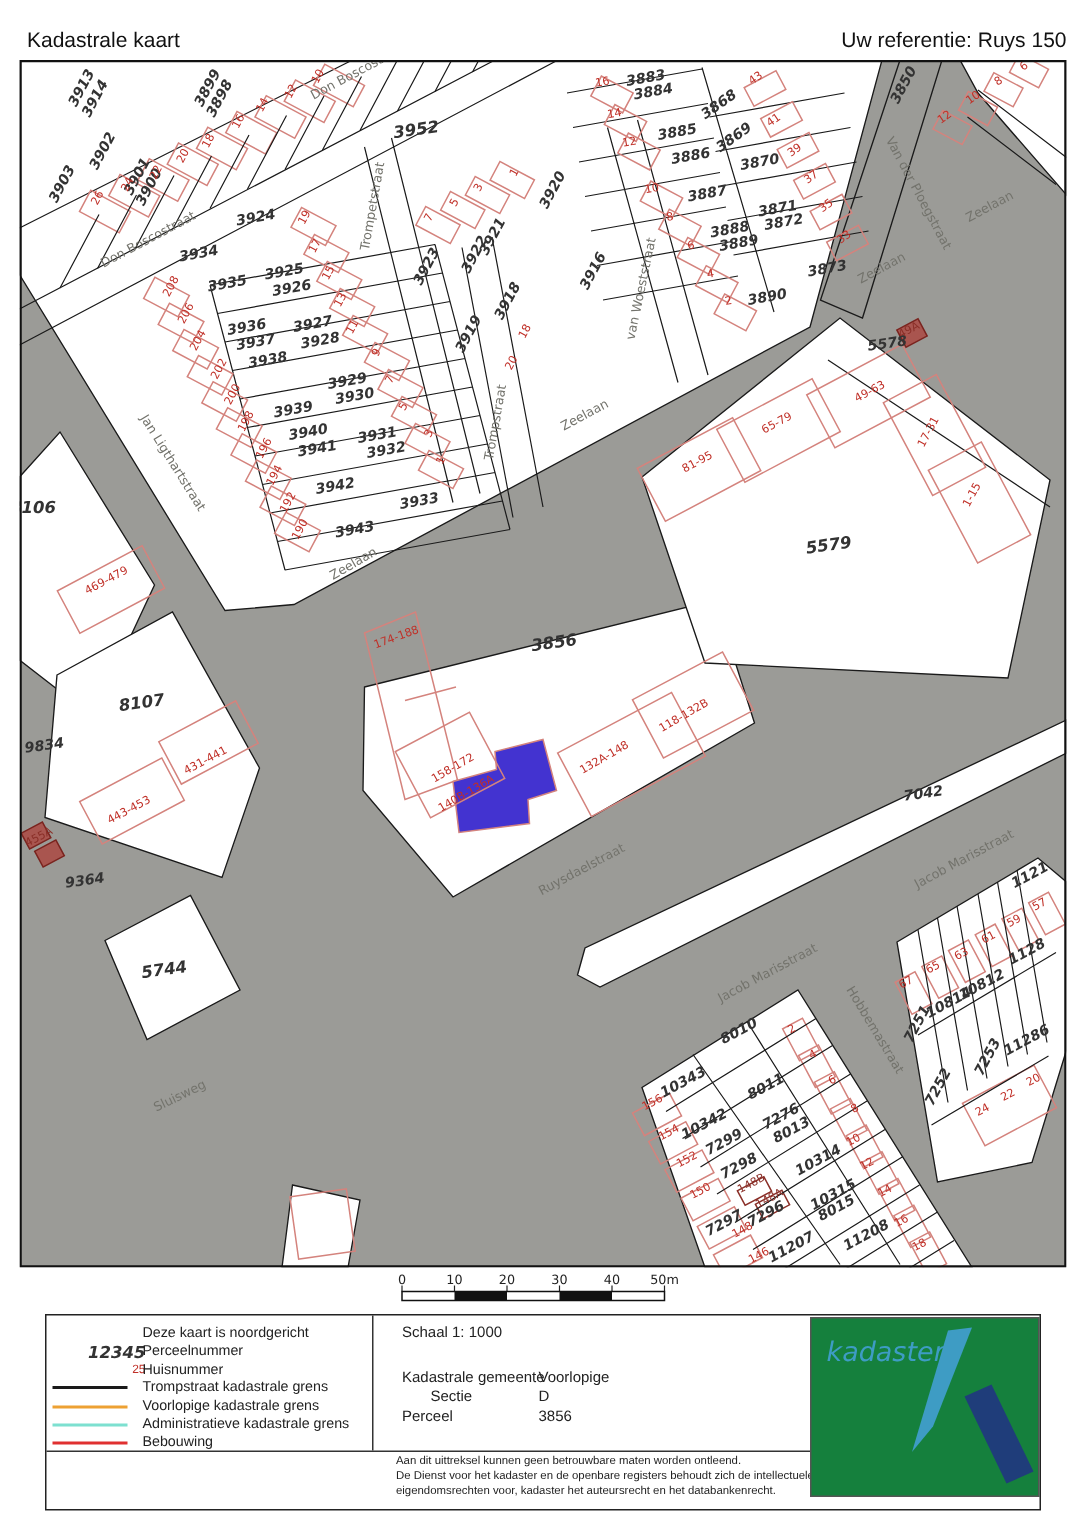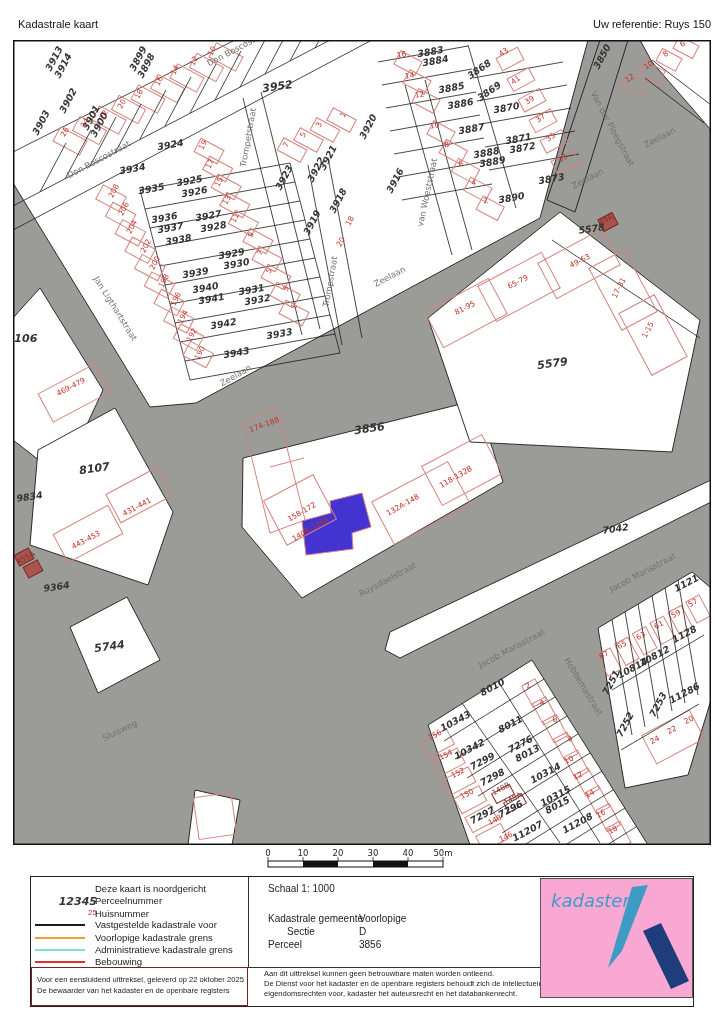--- a/index.html
+++ b/index.html
@@ -1,19 +1,19 @@
 <!DOCTYPE html>
 <html><head>
 <meta charset="utf-8">
 <style>
   html,body{margin:0;padding:0;background:#fff;}
   .page{position:relative;width:724px;height:1024px;background:#ffffff;overflow:hidden;
         font-family:"Liberation Sans",sans-serif;color:#111;}
   .hdr{position:absolute;left:18px;top:18px;width:693px;display:flex;
-       justify-content:space-between;font-size:11px;color:#111;}
+       justify-content:space-between;font-size:14px;color:#111;}
   svg text{user-select:none;}
   .tp{font-family:"DejaVu Sans",sans-serif;font-style:italic;font-weight:600;font-size:9.5px;fill:#333333;}
   .th{font-family:"DejaVu Sans",sans-serif;font-size:7.5px;fill:#c03028;}
   .thd{fill:#8a2f28;}
   .ts{font-family:"DejaVu Sans",sans-serif;font-size:8.5px;fill:#73736c;}
   .bld{fill:none;stroke:#d4837d;stroke-width:1;}
   .bldfill{fill:#a9554f;stroke:#7a241f;stroke-width:1;}
   .blddark{fill:none;stroke:#8a2f28;stroke-width:1;}
   
   .sbar{position:absolute;left:255px;top:846px;}
@@ -31,21 +31,21 @@
   .lline{position:absolute;left:4px;top:5px;width:50px;height:2px;}
   .mid{position:absolute;left:225px;top:0;width:280px;font-size:10px;color:#222;}
   .midrow{position:absolute;left:12px;white-space:nowrap;}
   .midval{position:absolute;left:103px;white-space:nowrap;}
   .f-left{position:absolute;left:0px;top:90px;width:217px;height:39px;border:1.5px solid #7a2222;
           box-sizing:border-box;font-size:7.6px;color:#222;}
   .f-left div{position:absolute;left:5px;white-space:nowrap;}
   .f-right{position:absolute;left:233px;top:90px;width:280px;font-size:7.6px;color:#222;}
   .f-right div{position:absolute;left:0;white-space:nowrap;}
   .logobox{position:absolute;left:540px;top:878px;width:153px;height:120px;
-           border:1px solid #555;box-sizing:border-box;background:#f9a8d4;}
+           border:1px solid #555;box-sizing:border-box;background:#15803d;}
 </style>
 </head>
 <body>
 
 <div class="page">
 
   <div class="hdr">
     <span>Kadastrale kaart</span>
     <span>Uw referentie: Ruys 150</span>
   </div>
@@ -402,21 +402,21 @@
     <div class="lrow" style="top:18px;">
       <span class="lsample pnum">12345</span>
       <span class="llabel">Perceelnummer</span>
     </div>
     <div class="lrow" style="top:31px;">
       <span class="lsample hnum">25</span>
       <span class="llabel">Huisnummer</span>
     </div>
     <div class="lrow" style="top:42px;">
       <span class="lline" style="background: rgb(26, 26, 26);"></span>
-      <span class="llabel">Vastgestelde kadastrale voor</span>
+      <span class="llabel">Trompstraat kadastrale grens</span>
     </div>
     <div class="lrow" style="top:55px;text-align:right;">
       <span class="lline" style="background: rgb(237, 161, 51);"></span>
       <span class="llabel">Voorlopige kadastrale grens</span>
     </div>
     <div class="lrow" style="top:67px;">
       <span class="lline" style="background: rgb(125, 224, 208);"></span>
       <span class="llabel">Administratieve kadastrale grens</span>
     </div>
     <div class="lrow" style="top:79px;">
@@ -427,24 +427,20 @@
     <div class="mid">
       <div class="midrow" style="top:6px;">Schaal 1: 1000</div>
       <div class="midrow" style="top:36px;">Kadastrale gemeente</div>
       <div class="midval" style="top:36px;">Voorlopige</div>
       <div class="midrow" style="top:49px;margin-left:19px;">Sectie</div>
       <div class="midval" style="top:49px;">D</div>
       <div class="midrow" style="top:62px;">Perceel</div>
       <div class="midval" style="top:62px;">3856</div>
     </div>
 
-    <div class="f-left">
-      <div style="top:7px;">Voor een eensluidend uittreksel, geleverd op 22 oktober 2025</div>
-      <div style="top:18px;">De bewaarder van het kadaster en de openbare registers</div>
-    </div>
     <div class="f-right">
       <div style="top:2px;">Aan dit uittreksel kunnen geen betrouwbare maten worden ontleend.</div>
       <div style="top:12px;">De Dienst voor het kadaster en de openbare registers behoudt zich de intellectuele</div>
       <div style="top:22px;">eigendomsrechten voor, kadaster het auteursrecht en het databankenrecht.</div>
     </div>
   </div>
 
   <div class="logobox">
     <svg width="151" height="118" viewBox="0 0 151 118">
       <text x="10" y="28" style="font-family:'DejaVu Sans',sans-serif;font-style:italic;font-size:18px;" fill="#3e9cc4">kadaster</text>

